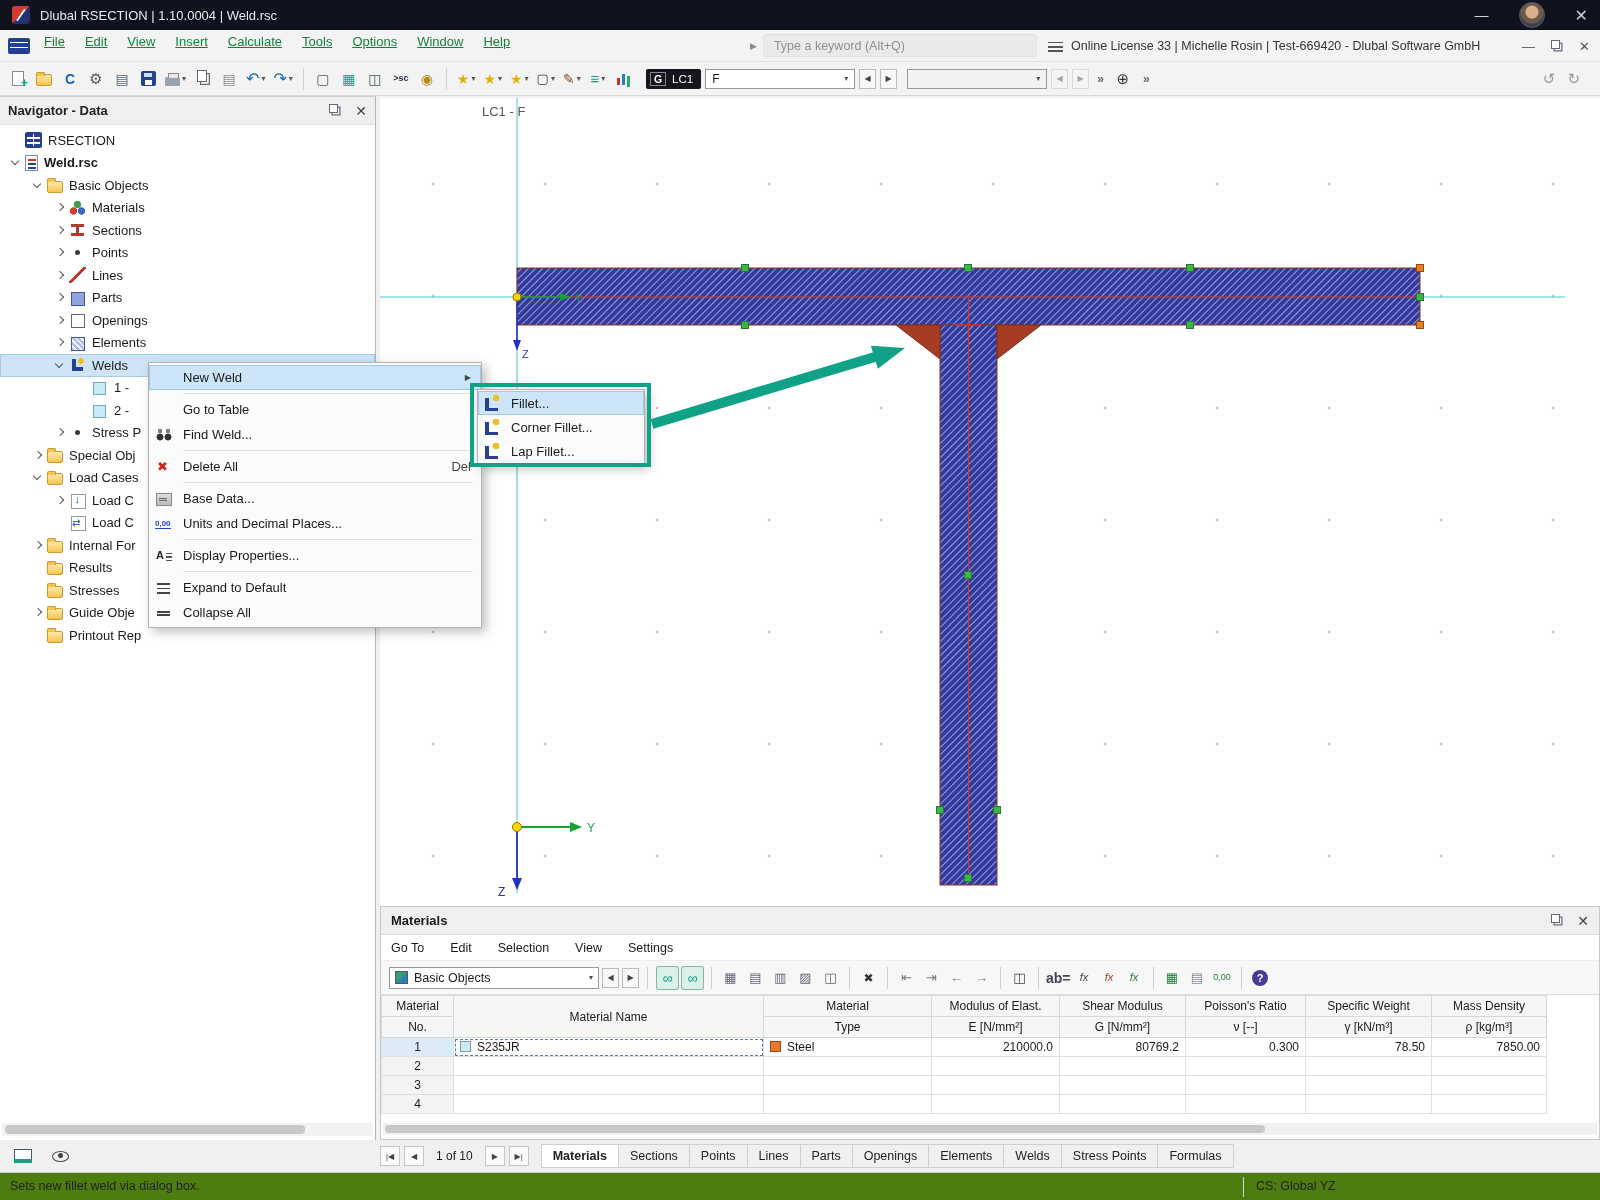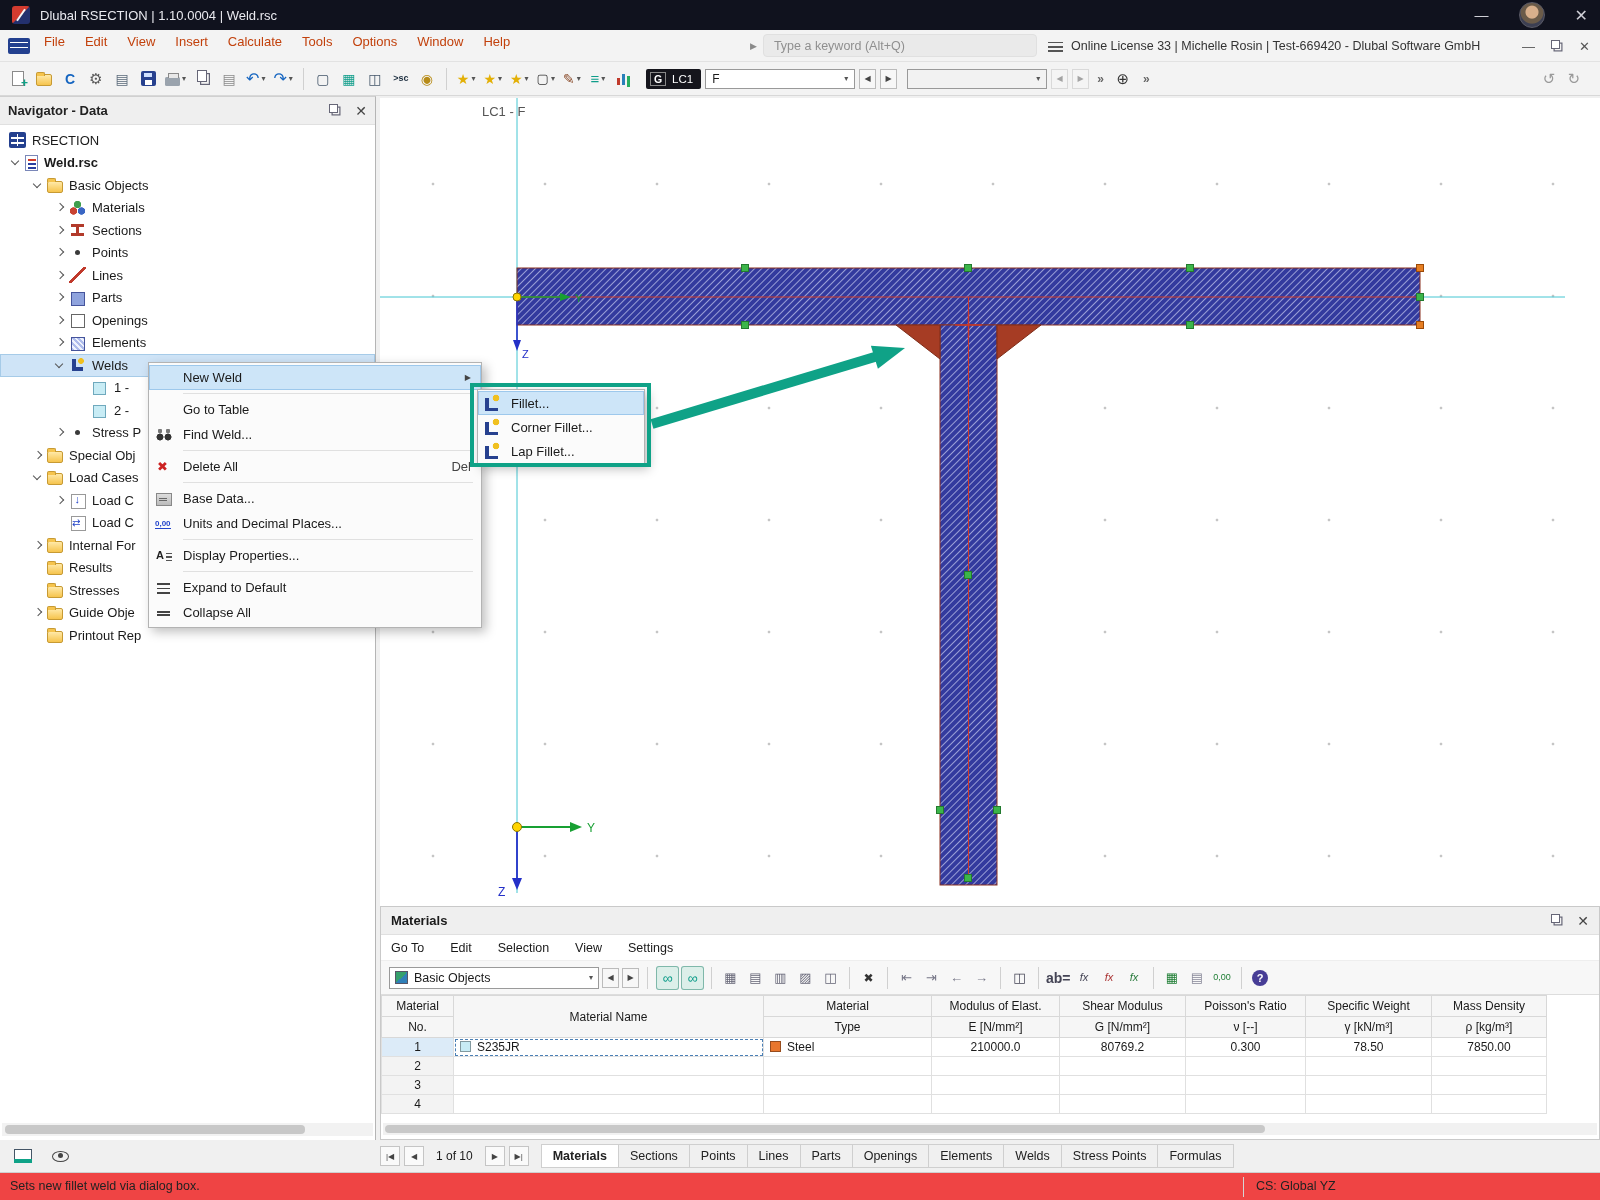--- a/index.html
+++ b/index.html
@@ -14,21 +14,21 @@
 .tb-right { margin-left:auto; display:flex; align-items:center; gap:30px; }
 .tb-min { color:#cfcfd6; font-size:14px; }
 .avatar { width:26px; height:26px; border-radius:50%; border:1px solid #5a5a66; background:radial-gradient(circle at 50% 38%, #d9b08c 0 6px, #6b5b49 7px 11px, #3c3f52 12px); }
 .tb-close { color:#cfcfd6; font-size:16px; }
 
 
 .menubar { position:absolute; left:0; top:30px; width:1600px; height:32px; background:#f3f3f3; border-bottom:1px solid #e2e2e2; display:flex; align-items:center; font-size:13px; z-index:9; }
 .mb-logo { width:22px; height:16px; margin:0 4px 0 8px; background:#23408f; position:relative; border-radius:2px; flex:none; }
 .mb-logo::after { content:""; position:absolute; left:2px; right:2px; top:4px; height:1.6px; background:#fff; box-shadow:0 5px 0 #fff; }
 #mbItems { display:flex; }
-.mb-item { padding:0 10px; height:40px; line-height:32px; color:#c2410c; }
+.mb-item { padding:0 10px; height:40px; line-height:32px; color:#15803d;text-decoration:underline; }
 .search-wrap { position:absolute; left:750px; top:4px; display:flex; align-items:center; gap:6px; }
 .search-chip { color:#8a8a8a; font-size:9px; }
 .searchbox { width:274px; height:23px; background:#eaeaea; border:1px solid #e0e0e0; border-radius:4px; font-size:12.5px; color:#555; padding:0 10px; font-family:inherit; }
 .searchbox::placeholder { color:#8f8f8f; }
 .license-wrap { position:absolute; left:1048px; top:0; height:32px; display:flex; align-items:center; gap:8px; }
 .i-lines { width:15px; height:11px; background:repeating-linear-gradient(0deg,#555 0 1.6px,transparent 1.6px 4.4px); }
 .license-text { font-size:12.5px; color:#333; }
 .mb-controls { position:absolute; right:10px; top:0; height:32px; display:flex; align-items:center; gap:16px; color:#555; font-size:13px; }
 .i-float { width:9px; height:9px; border:1.2px solid #667; background:#fff; box-shadow:2.5px 2.5px 0 -1.2px #f3f3f3, 2.5px 2.5px 0 0 #667; margin:-2px 3px 2px 0; display:inline-block; }
 
@@ -123,21 +123,21 @@
 .i-basic { width:13px; height:13px; background:linear-gradient(135deg,#35a06c 0 50%,#2f7fb8 50% 100%); border:1px solid #556; }
 .mt-btn { height:24px; min-width:23px; display:flex; align-items:center; justify-content:center; border-radius:3px; position:relative; }
 .mt-btn.active { background:#dcefe9; box-shadow:inset 0 0 0 1px #7fb8aa; }
 .i-help { width:16px; height:16px; border-radius:50%; background:#473d96; color:#fff; font-size:11px; font-weight:bold; display:flex; align-items:center; justify-content:center; }
 .m-tablewrap { position:absolute; left:0; top:88px; }
 #matTable { border-collapse:collapse; table-layout:fixed; font-size:12px; }
 #matTable th { font-weight:normal; background:#f6f6f6; border:1px solid #d8d8d8; height:21px; text-align:center; padding:0 4px; overflow:hidden; white-space:nowrap; }
 #matTable td { border:1px solid #e0e0e0; height:19px; padding:0 6px; overflow:hidden; white-space:nowrap; }
 #matTable td.c-no { background:#f3f3f3; text-align:center; }
 #matTable td.c-no.sel { background:#dcebf8; }
-#matTable td.c-num { text-align:center; }
+#matTable td.c-num { text-align:right; }
 .chip { display:inline-block; width:11px; height:11px; border:1px solid rgba(0,0,0,.35); margin-right:6px; vertical-align:-1px; }
 .focus-cell { outline:1.5px dashed #4a7fb5; outline-offset:-2px; }
 .m-hscroll { position:absolute; left:2px; right:2px; bottom:4px; height:12px; background:#f1f1f1; }
 .m-hscroll .thumb { position:absolute; left:2px; top:2px; width:880px; height:8px; background:#c8c8c8; border-radius:4px; }
 
 
 .bottomrow { position:absolute; left:0; top:1140px; width:1600px; height:32px; background:#f0f0f0; display:flex; align-items:center; }
 .foot-icons { width:380px; display:flex; gap:20px; padding-left:14px; align-items:center; flex:none; }
 .i-panelw { width:18px; height:14px; border:1.4px solid #456; background:#fff; position:relative; display:inline-block; }
 .i-panelw::after { content:""; position:absolute; left:-1px; right:-1px; bottom:-1px; height:4px; background:#0fa287; }
@@ -145,21 +145,21 @@
 .i-eye::after { content:""; position:absolute; left:4.5px; top:1.5px; width:5px; height:5px; background:#444; border-radius:50%; }
 .pager { display:flex; align-items:center; gap:4px; font-size:12px; }
 .pg-btn { width:20px; height:20px; border:1px solid #c5c5c5; background:#fafafa; font-size:8px; color:#444; display:flex; align-items:center; justify-content:center; }
 .pg-label { margin:0 8px; }
 .tabs { display:flex; margin-left:12px; height:24px; }
 .tab { padding:0 11px; line-height:22px; font-size:12.5px; border:1px solid #cfcfcf; border-left:none; background:#f0f0f0; color:#222; }
 .tab:first-child { border-left:1px solid #cfcfcf; }
 .tab.active { background:#fff; font-weight:bold; }
 
 
-.statusbar { position:absolute; left:0; top:1172px; width:1600px; height:28px; background:#ef4444; border-top:1px solid #cfcfcf; font-size:12.5px; color:#222; }
+.statusbar { position:absolute; left:0; top:1172px; width:1600px; height:28px; background:#4d7c0f; border-top:1px solid #cfcfcf; font-size:12.5px; color:#222; }
 .sb-msg { position:absolute; left:10px; top:0; line-height:27px; }
 .sb-sep { position:absolute; left:1243px; top:4px; width:1px; height:20px; background:#d5d5d5; }
 .sb-cs { position:absolute; left:1256px; top:0; line-height:27px; }
 
 
 .ctx { position:absolute; left:148px; top:362px; width:334px; background:#fbfbfb; border:1px solid #b3b3b3; box-shadow:4px 4px 10px rgba(0,0,0,.25); z-index:55; padding:2px 0; }
 .cm-row { display:flex; align-items:center; height:25px; padding:0 10px 0 5px; font-size:13px; }
 .cm-row.hl { background:#cde5f8; box-shadow:inset 0 0 0 1px #9dc8ec; }
 .cm-ic { width:20px; height:18px; margin-right:9px; position:relative; flex:none; }
 .cm-label { flex:1; white-space:nowrap; }
@@ -344,21 +344,21 @@
 
 <div class="navigator">
   <div class="nav-header">
     <span class="nav-title">Navigator - Data</span>
     <span class="nav-hicons">
       <span class="i-float"></span>
       <span class="x-glyph">✕</span>
     </span>
   </div>
   <div class="nav-tree" id="navTree">
-      <div class="tree-row" style="padding-left: 8px;">
+      <div class="tree-row" style="padding-left: 24px;">
         <span class="ti rsection-icon"></span>
         <span class="tlabel">RSECTION</span>
       </div>
       <div class="tree-row" style="padding-left: 8px;">
         <span class="chev open"></span>
         <span class="ti file-icon"></span>
         <span class="tlabel bold">Weld.rsc</span>
       </div>
       <div class="tree-row" style="padding-left: 30px;">
         <span class="chev open"></span>

